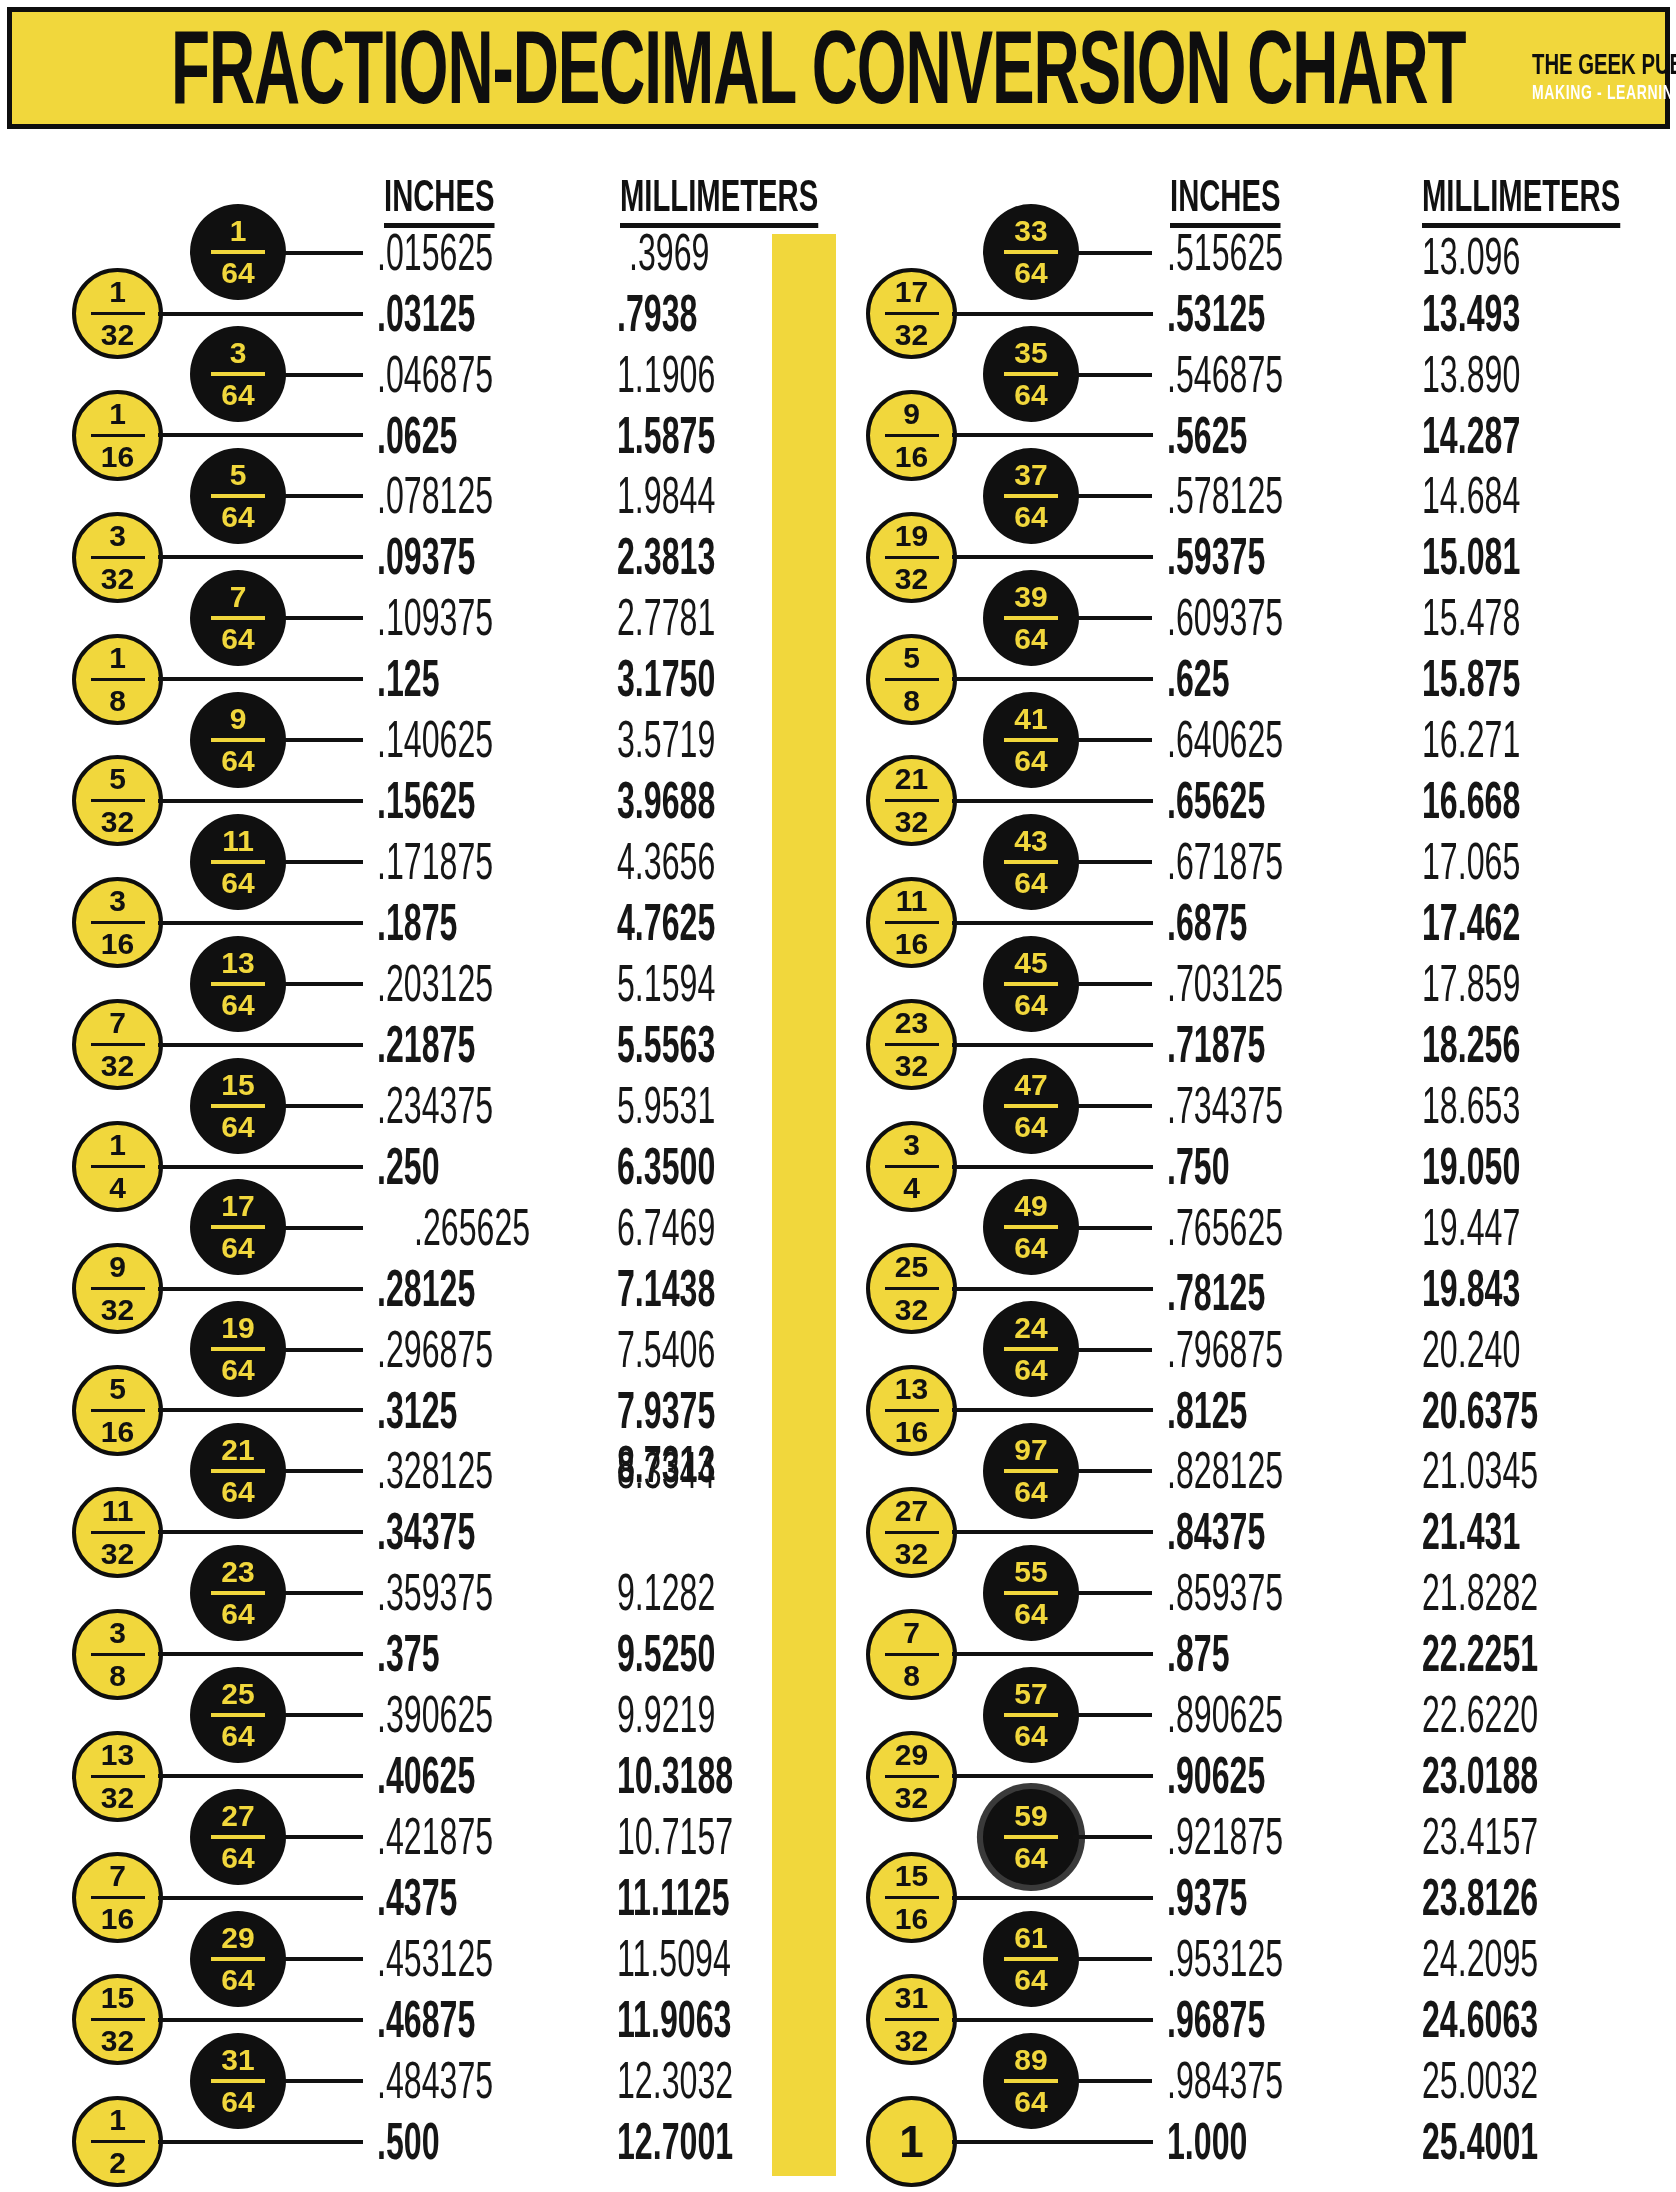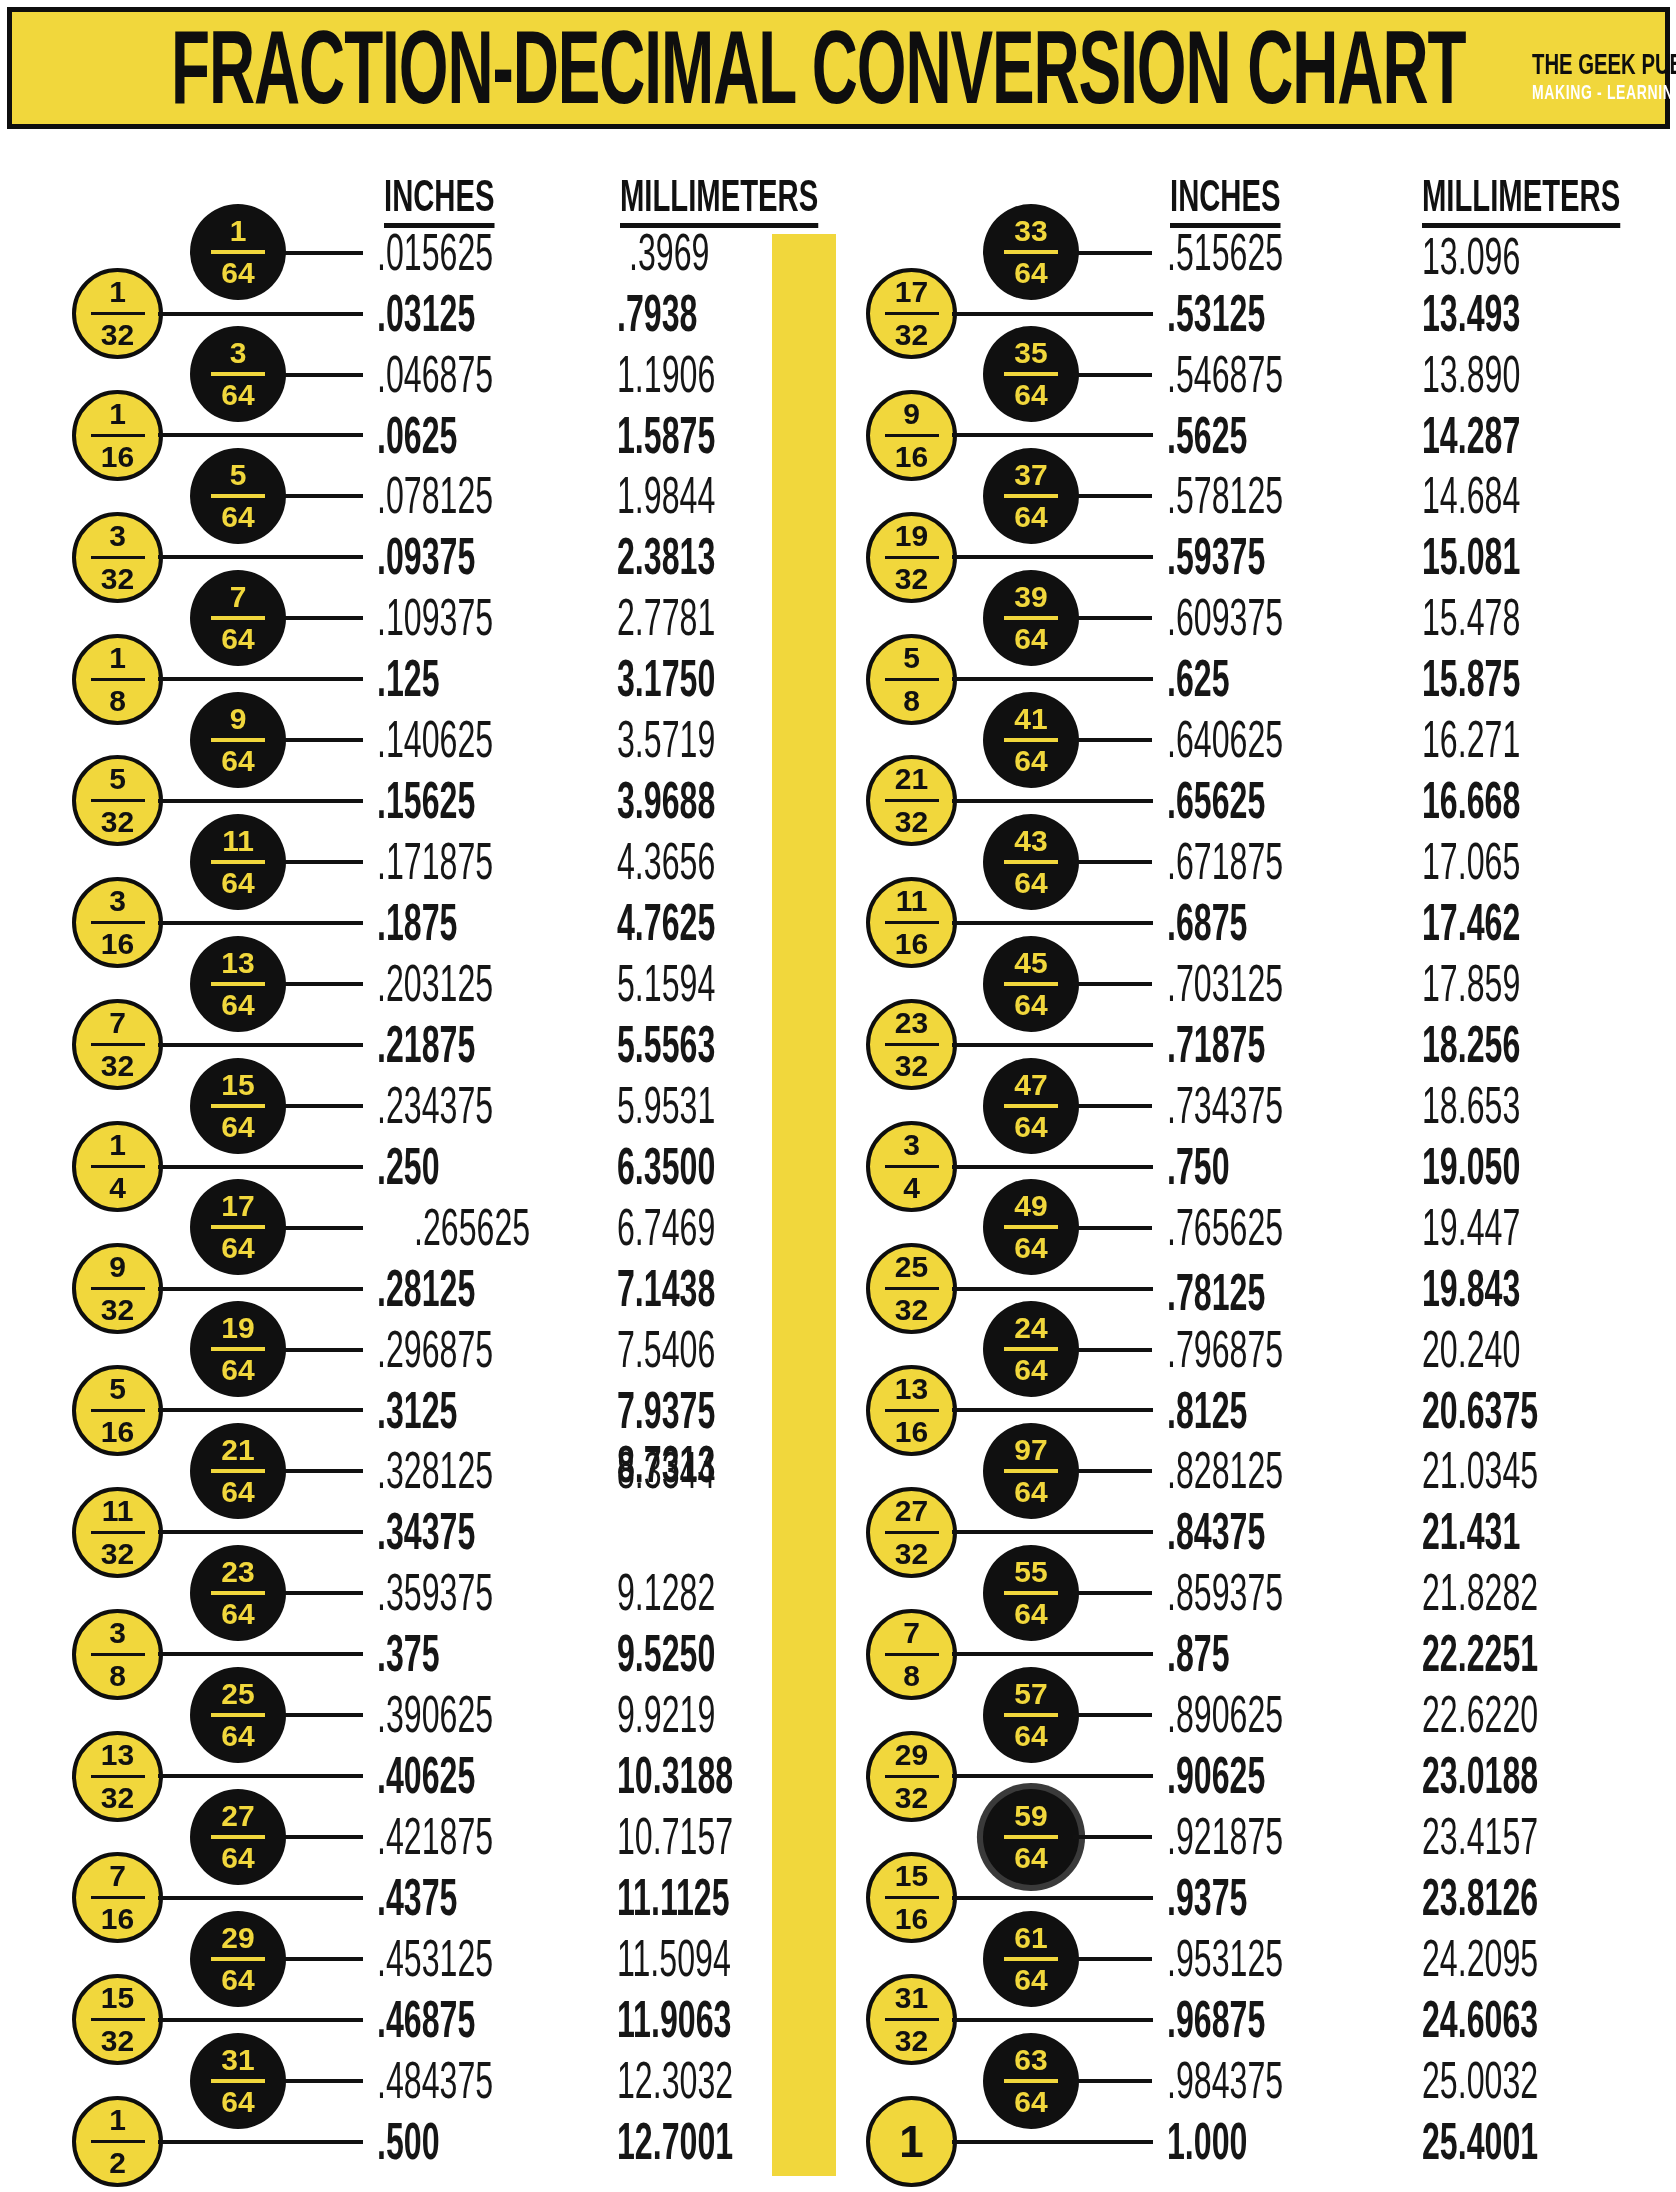--- a/index.html
+++ b/index.html
@@ -809,21 +809,21 @@
       <span class="frac-den">32</span>
     </div>
     <div class="conn" style="left: 952px; top: 2018px; width: 201px;"></div>
     <div class="val bold" style="left: 1167px; top: 1990px;">
       <span>.96875</span>
     </div>
     <div class="val bold" style="left: 1422px; top: 1990px;">
       <span>24.6063</span>
     </div>
     <div class="circle black" style="left: 983px; top: 2033px; width: 96px; height: 96px;">
-      <span class="frac-num">63</span>
+      <span class="frac-num">89</span>
       <span class="frac-bar"></span>
       <span class="frac-den">64</span>
     </div>
     <div class="conn" style="left: 1073px; top: 2079px; width: 79px;"></div>
     <div class="val" style="left: 1167px; top: 2051px;">
       <span>.984375</span>
     </div>
     <div class="val" style="left: 1422px; top: 2051px;">
       <span>25.0032</span>
     </div>

